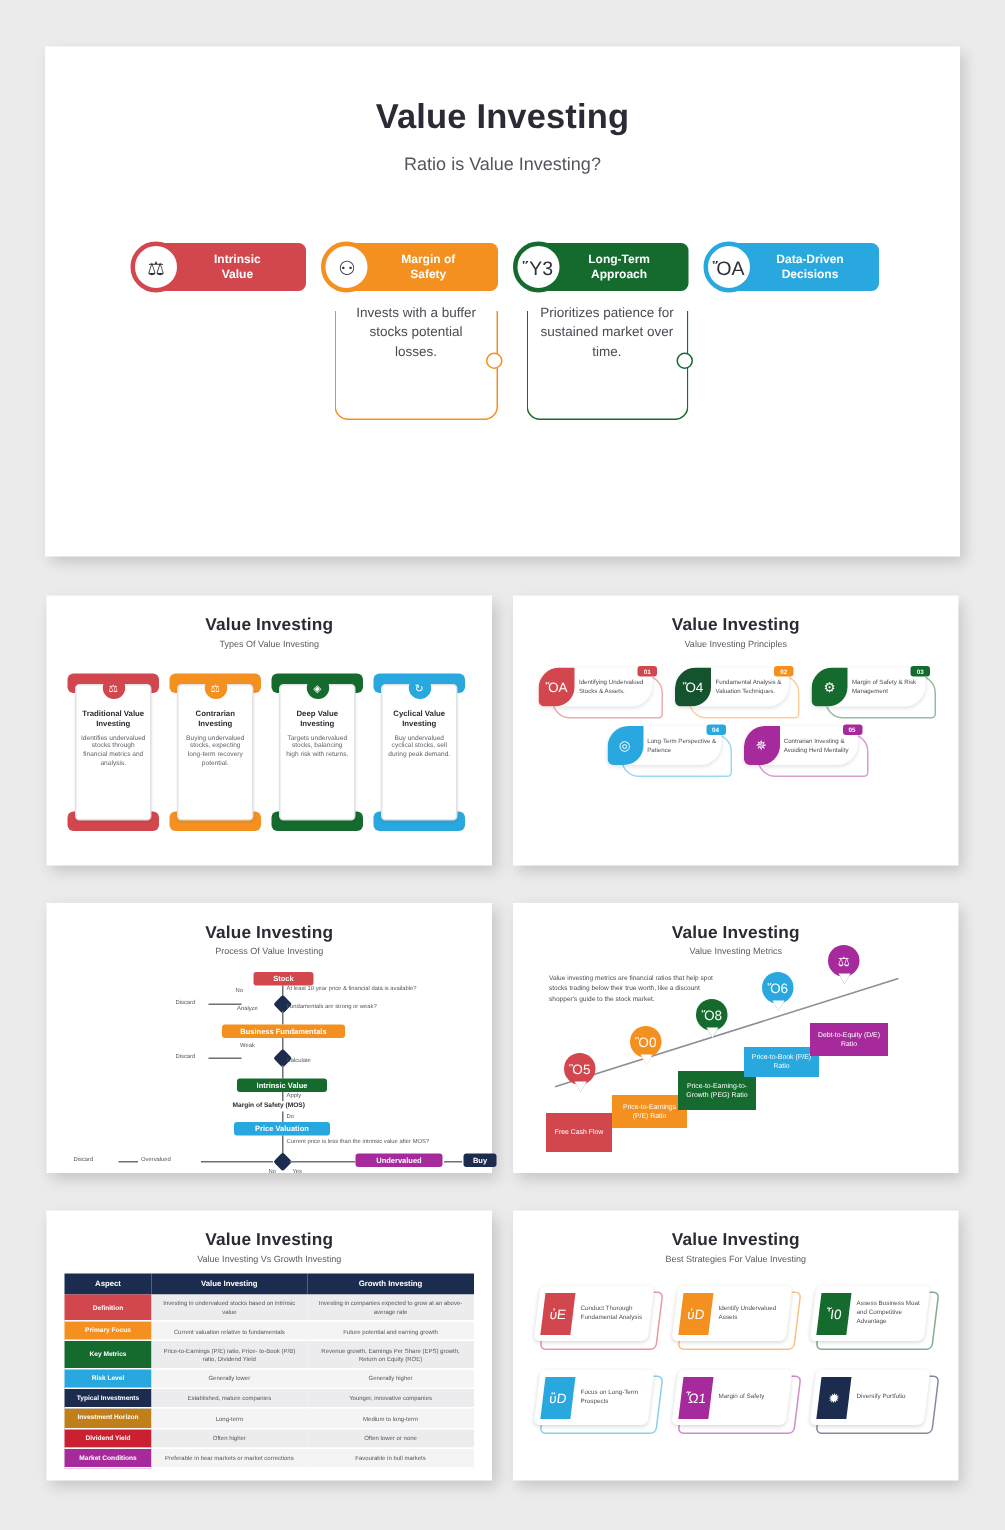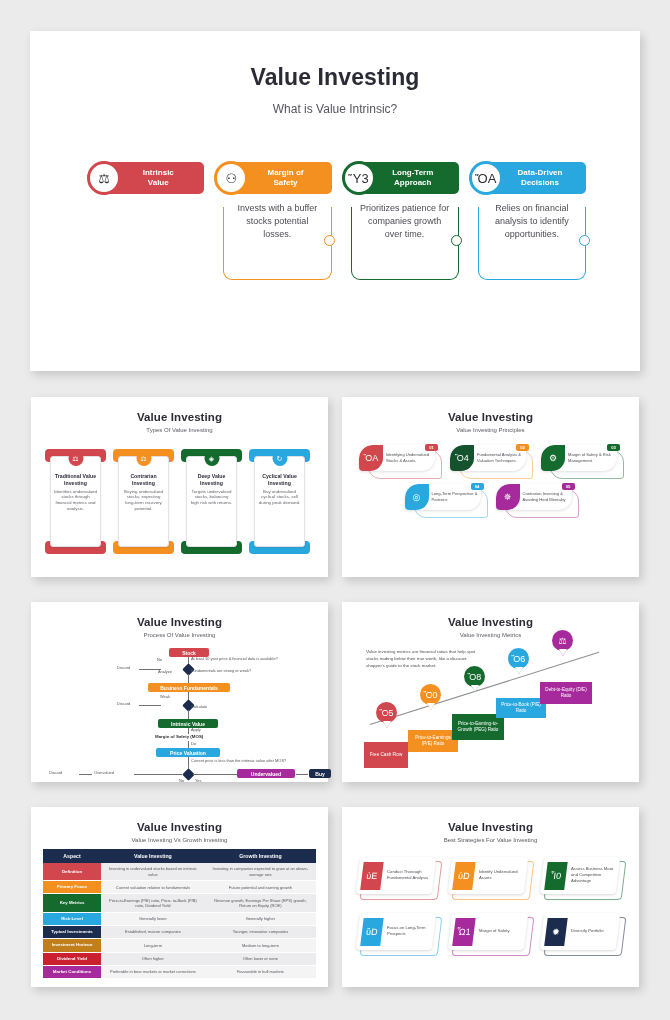--- a/index.html
+++ b/index.html
@@ -123,21 +123,21 @@
   .gcard p{margin:0 4px 0 1px;font-size:4.2px;line-height:1.45;color:#4d4d56;
            transform:skewX(7deg);}
 </style>
 </head>
 <body>
 
 <div class="deck">
 
   <div class="slide hero">
     <div class="ttl">Value Investing</div>
-    <div class="sub">What is Value Intrinsic?</div>
+    <div class="sub">Ratio is Value Investing?</div>
     <div class="hero-row" id="heroRow">
         <div class="hcol">
           <div class="hbar" style="background: rgb(209, 71, 77);">
             <span>Intrinsic<br>Value</span>
             <div class="hico" style="border-color: rgb(209, 71, 77);">⚖</div>
           </div>
         </div>
         <div class="hcol">
           <div class="hbar" style="background: rgb(244, 144, 32);">
             <span>Margin of<br>Safety</span>
@@ -147,32 +147,28 @@
             <p>Invests with a buffer stocks potential losses.</p>
             <div class="hdot" style="border-color: rgb(244, 144, 32);"></div>
           </div>
         </div>
         <div class="hcol">
           <div class="hbar" style="background: rgb(20, 107, 45);">
             <span>Long-Term<br>Approach</span>
             <div class="hico" style="border-color: rgb(20, 107, 45);">Ὕ3</div>
           </div>
           <div class="hbox" style="border-color: rgb(20, 107, 45);">
-            <p>Prioritizes patience for companies growth over time.</p>
+            <p>Prioritizes patience for sustained market over time.</p>
             <div class="hdot" style="border-color: rgb(20, 107, 45);"></div>
           </div>
         </div>
         <div class="hcol">
           <div class="hbar" style="background: rgb(41, 168, 223);">
             <span>Data-Driven<br>Decisions</span>
             <div class="hico" style="border-color: rgb(41, 168, 223);">ὌA</div>
-          </div>
-          <div class="hbox" style="border-color: rgb(41, 168, 223);">
-            <p>Relies on financial analysis to identify opportunities.</p>
-            <div class="hdot" style="border-color: rgb(41, 168, 223);"></div>
           </div>
         </div>
       </div>
   </div>
 
   <div class="slide s2 mini">
     <div class="ttl">Value Investing</div>
     <div class="sub">Types Of Value Investing</div>
     <div class="t-row" id="typeRow">
         <div class="tcard">

